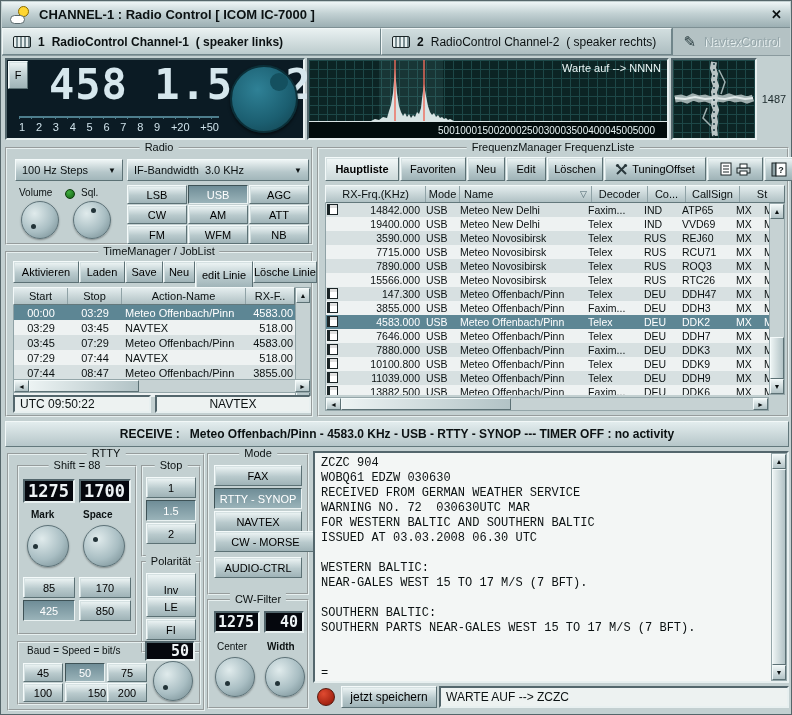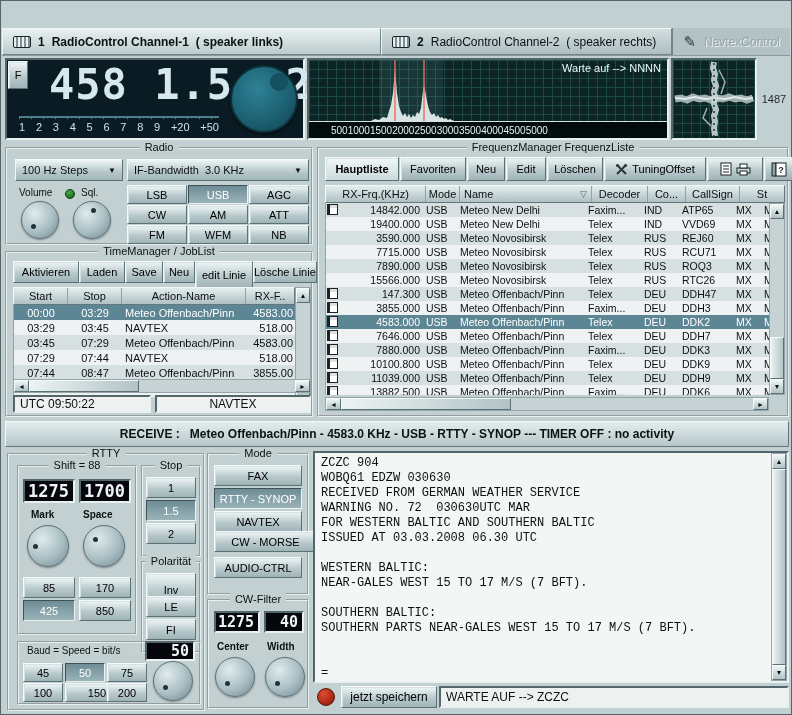--- a/index.html
+++ b/index.html
@@ -27,21 +27,21 @@
   .panel-dark{position:absolute;background:#0b1b24;border:2px solid;border-color:#53666c #e8f0f0 #e8f0f0 #53666c}
   .fbtn{position:absolute;left:1px;top:1px;width:20px;height:28px;font-size:11px}
   .freqdigits{position:absolute;left:42px;top:0px;font-family:"DejaVu Sans Mono",monospace;font-size:42px;font-weight:bold;color:#d6e7ed;letter-spacing:1px;white-space:pre}
   .smeter{position:absolute;left:12px;bottom:5px;width:200px;color:#cfe2ea}
   .smline{height:3px;border-top:2px solid #4d7d8c;background:repeating-linear-gradient(90deg,#4d7d8c 0 1px,transparent 1px 12px);margin-bottom:2px}
   .smlabels{display:flex;justify-content:space-between;font-size:11px}
   .bigknob{position:absolute;right:5px;top:5px;width:68px;height:68px;border-radius:50%;background:radial-gradient(circle at 40% 35%,#2f8196,#1b5e70 60%,#113f4b);border:2px solid #0b2f38;box-shadow:0 2px 3px rgba(0,0,0,.5)}
   .bigknob::after{content:"";position:absolute;width:18px;height:18px;border-radius:50%;background:#14505f;right:12%;top:10%}
   .gridbg{background-color:#0c2424;background-image:linear-gradient(#1d4747 1px,transparent 1px),linear-gradient(90deg,#1d4747 1px,transparent 1px);background-size:9px 9px}
   .warte{position:absolute;top:2px;right:6px;color:#eaf6f6;font-size:11px}
-  .axisbar{position:absolute;left:0;bottom:0;width:100%;height:16px;background:#020c0c;color:#e6f2f2;font-size:10px;display:flex;justify-content:flex-start;align-items:center;padding:0 12px 0 22px}
+  .axisbar{position:absolute;left:0;bottom:0;width:100%;height:16px;background:#020c0c;color:#e6f2f2;font-size:10px;display:flex;justify-content:flex-end;align-items:center;padding:0 12px 0 22px}
   .offstrip{position:absolute;left:756px;top:57px;width:34px;height:82px;display:flex;align-items:center;justify-content:center;font-size:11px;color:#1c2a2c}
 
   
   .group{position:absolute;border:2px groove #e7f0f0}
   .legend{position:absolute;top:-8px;left:50%;transform:translateX(-50%);background:#c3d0d1;padding:0 5px;white-space:nowrap;font-size:11px}
 
   
   .btn{position:absolute;display:flex;align-items:center;justify-content:center;background:linear-gradient(#eff6f6,#b9cacd 55%,#9fb3b7);border:1px solid;border-color:#f4fafa #5c7175 #5c7175 #f4fafa;box-shadow:inset 1px 1px 0 #d5e1e2;font-size:11px;white-space:pre}
   .btn.active{background:linear-gradient(#6f8d97,#9ab3b9);color:#fff;border-color:#3f5357 #e9f1f1 #e9f1f1 #3f5357;box-shadow:none}
   .btn.boldtab{font-weight:bold;background:linear-gradient(#f2f8f8,#ccd9da)}
@@ -101,20 +101,28 @@
   .savebar{position:absolute;left:312px;top:684px;width:476px;height:24px}
   .statusfld{position:absolute;left:126px;top:1px;right:0;height:22px;background:#edf2f1;border:2px solid;border-color:#53666c #e8f0f0 #e8f0f0 #53666c;display:flex;align-items:center;padding:0 5px;font-size:12px;white-space:pre}
 
   .mini-svg{display:block}
 </style>
 </head>
 <body>
 
 <div class="win">
 
+  <div class="titlebar">
+    <span class="wicon">
+        <span class="sun"></span>
+        <span class="cloud"></span>
+      </span>
+    <span class="title">CHANNEL-1 : Radio Control [ ICOM IC-7000 ]</span>
+    <span class="closex">✕</span>
+  </div>
 
   <div class="tabbar">
     <div class="tab active" style="width:388px">
       <span class="radioicon"></span>
       <span class="tabnum">1</span>
       <span style="white-space:pre">RadioControl Channel-1  ( speaker links)</span>
     </div>
     <div class="tab" style="width:298px">
       <span class="radioicon"></span>
       <span class="tabnum">2</span>
@@ -544,21 +552,21 @@
     <button class="btn active" style="left:5px;top:33px;width:88px;height:21px">RTTY - SYNOP</button>
     <button class="btn" style="left:5px;top:56px;width:88px;height:21px">NAVTEX</button>
     <button class="btn" style="left:5px;top:76px;width:103px;height:21px">CW - MORSE</button>
     <button class="btn" style="left:5px;top:102px;width:88px;height:21px">AUDIO-CTRL</button>
   </div>
 
   <div class="group" style="left:206px;top:598px;width:102px;height:110px">
     <span class="legend">CW-Filter</span>
     <div class="lcd" style="left:5px;top:10px;width:46px;height:22px;font-size:15px">1275</div>
     <div class="lcd" style="left:55px;top:10px;width:40px;height:22px;font-size:15px">40</div>
-    <span class="lbl" style="left:8px;top:40px;font-weight:bold">Center</span>
+    <span class="lbl" style="left:8px;top:40px;font-weight:normal">Center</span>
     <span class="lbl" style="left:58px;top:40px;font-weight:bold">Width</span>
     <div class="knob" style="left:6px;top:56px;width:40px;height:40px"></div>
     <div class="knob" style="left:56px;top:56px;width:40px;height:40px"></div>
   </div>
 
   <div class="term">
       <div class="tline">ZCZC 904</div>
       <div class="tline">WOBQ61 EDZW 030630</div>
       <div class="tline">RECEIVED FROM GERMAN WEATHER SERVICE</div>
       <div class="tline">WARNING NO. 72  030630UTC MAR</div>

